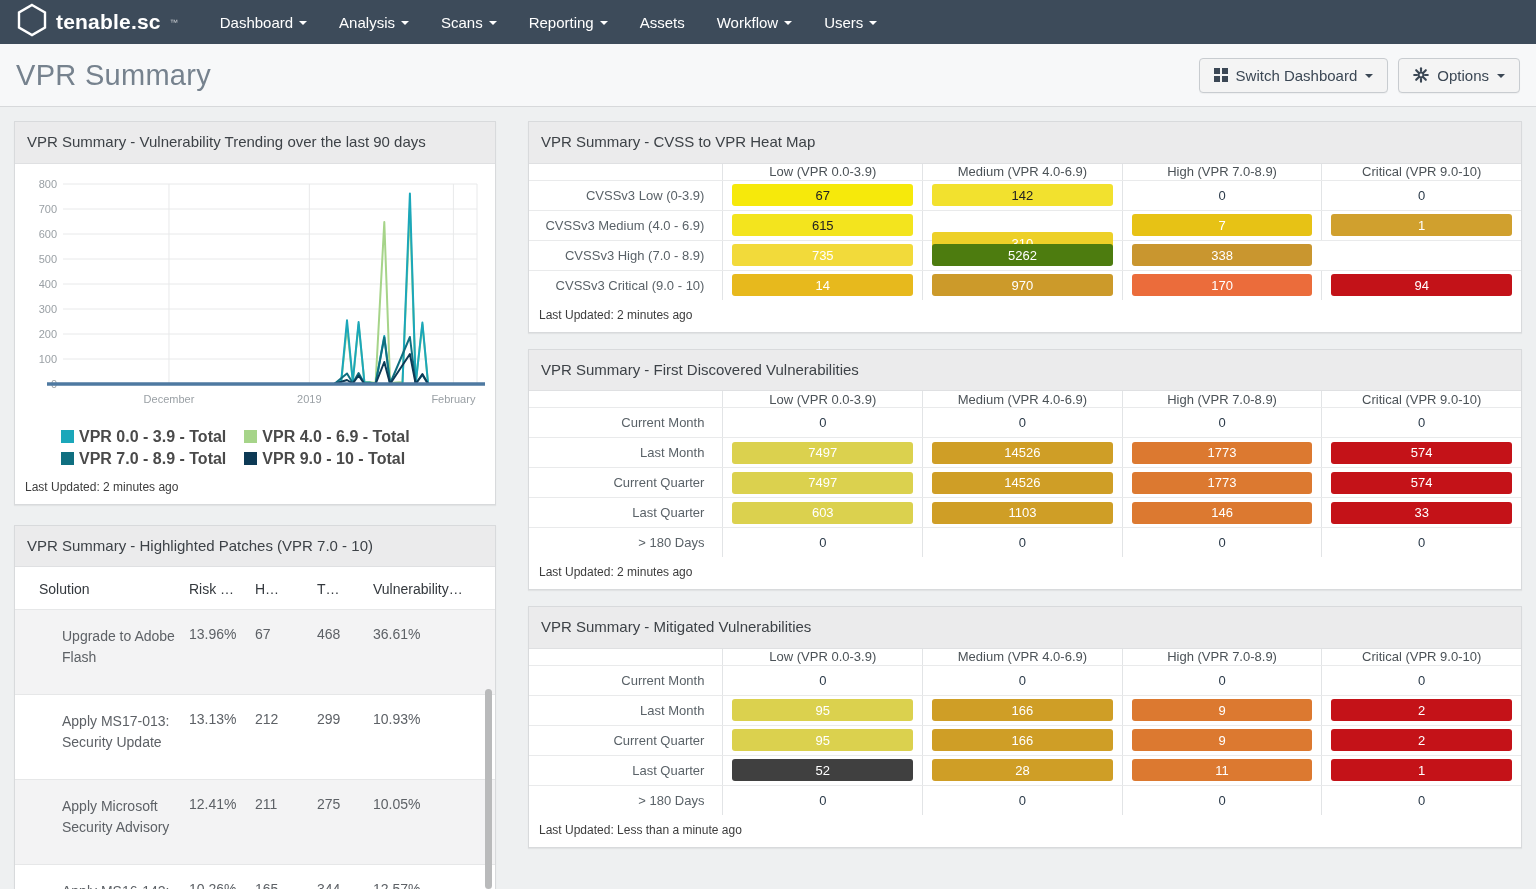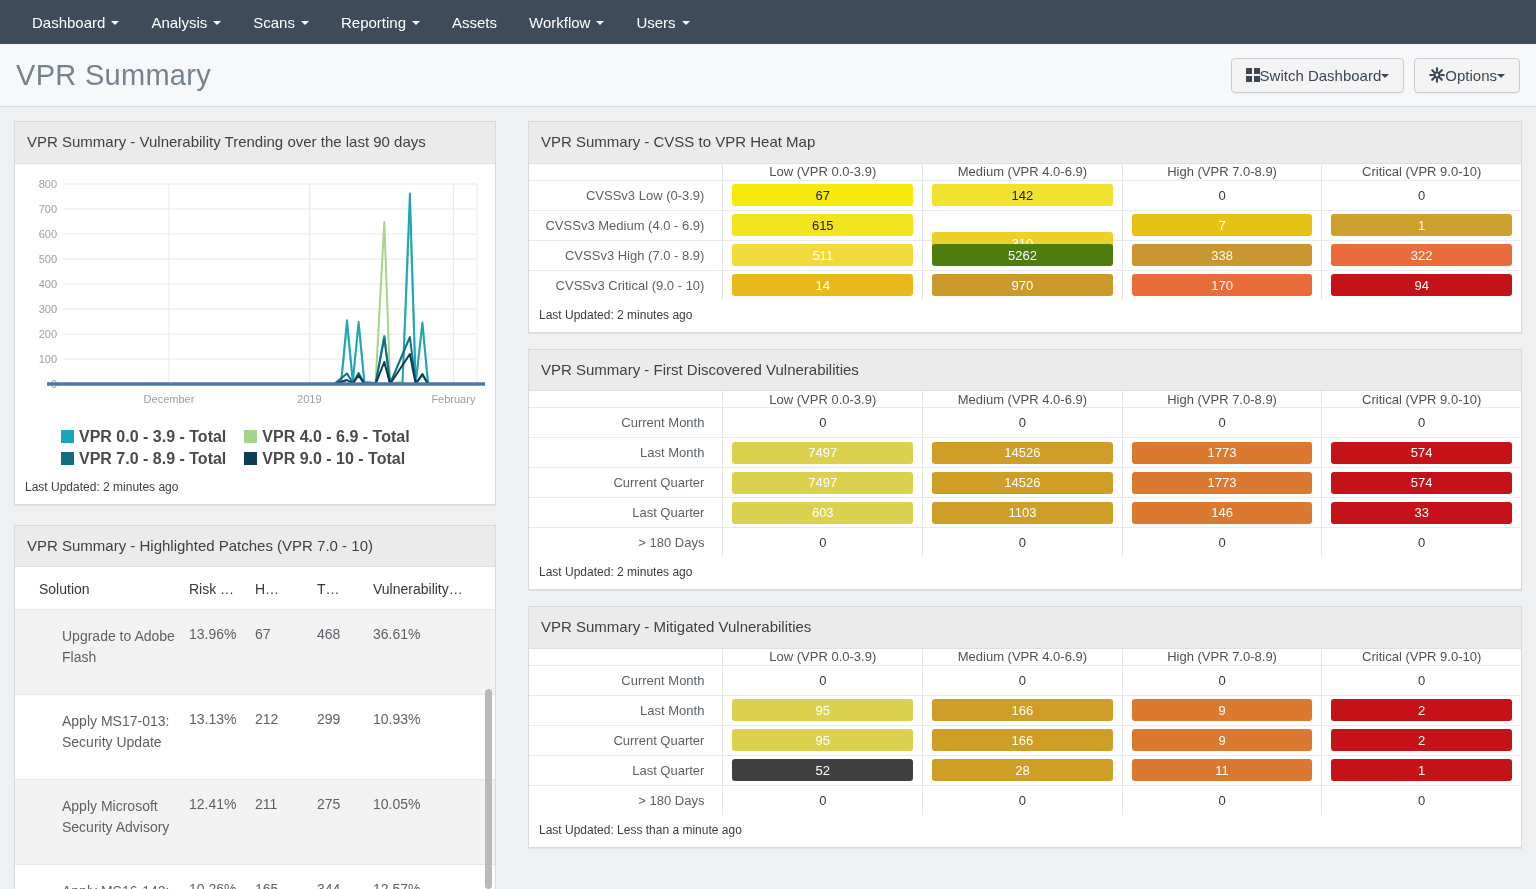--- a/index.html
+++ b/index.html
@@ -13,21 +13,21 @@
   .brand-tm { color:rgba(255,255,255,.7); font-size:8px; vertical-align:top; margin-left:1px; }
   .nav-items { display:flex; align-items:center; height:100%; }
   .nav-item { color:#fff; font-size:15px; padding:0 16px; height:100%; display:flex; align-items:center; gap:6px; cursor:pointer; }
   .caret { width:0; height:0; border-left:4px solid transparent; border-right:4px solid transparent; border-top:4px solid currentColor; display:inline-block; margin-top:2px; }
 
   
   .page-header { height:63px; background:#f7f8f9; border-bottom:1px solid #d7d9db;
     display:flex; align-items:center; justify-content:space-between; padding:0 16px; }
   .page-title { font-size:29px; font-weight:400; color:#76828e; letter-spacing:.3px; }
   .header-buttons { display:flex; gap:10px; }
-  .btn { display:flex; align-items:center; background:#f4f4f4; border:1px solid #c8ccd0;
+  .btn { display:flex; align-items:center; gap:8px; background:#f4f4f4; border:1px solid #c8ccd0;
     border-radius:4px; padding:8px 14px; font-size:15px; color:#3b4754; cursor:pointer;
     font-family:inherit; box-shadow:0 1px 1px rgba(0,0,0,.04); }
   .btn .caret { border-top-color:#3b4754; }
   .grid-icon { display:inline-grid; grid-template-columns:6px 6px; grid-template-rows:6px 6px; gap:2px; }
   .grid-icon span { background:#3b4754; }
   .gear-icon svg { display:block; }
 
   
   .content { display:flex; padding:14px; gap:32px; align-items:flex-start; }
   .col-left { width:482px; flex:none; display:flex; flex-direction:column; gap:20px; }
@@ -65,20 +65,29 @@
   .mcell { border-left:1px solid #e2e4e6; height:29px; display:flex; align-items:center; justify-content:center; }
   .mhead .mcell { height:16px; font-size:13px; color:#4b5257; }
   .mbar { width:calc(100% - 18px); height:22px; border-radius:3px; font-size:13px;
     display:flex; align-items:center; justify-content:center; cursor:pointer; }
   .mzero { font-size:13px; color:#2b3a49; }
 </style>
 </head>
 <body>
 
 <nav class="topnav">
+  <div class="brand">
+    <span>
+      <svg width="32" height="34" viewBox="0 0 32 34">
+          <polygon points="16,2 29,9.5 29,24.5 16,32 3,24.5 3,9.5" fill="none" stroke="#ffffff" stroke-width="2.4"></polygon>
+        </svg>
+    </span>
+    <span class="brand-text">tenable.sc</span>
+    <span class="brand-tm">™</span>
+  </div>
   <div class="nav-items" id="nav-items">
       <div class="nav-item">
         <span>Dashboard</span>
         <span class="caret"></span>
       </div>
       <div class="nav-item">
         <span>Analysis</span>
         <span class="caret"></span>
       </div>
       <div class="nav-item">
@@ -280,30 +289,27 @@
             <div class="mcell">
               <div class="mbar" style="background: rgb(231, 194, 21); color: rgb(255, 255, 255);">7</div>
             </div>
             <div class="mcell">
               <div class="mbar" style="background: rgb(208, 160, 46); color: rgb(255, 255, 255);">1</div>
             </div>
           </div>
           <div class="mrow">
             <div class="mlabel">CVSSv3 High (7.0 - 8.9)</div>
             <div class="mcell">
-              <div class="mbar" style="background: rgb(242, 218, 58); color: rgb(255, 255, 255);">511</div>
+              <div class="mbar" style="background: rgb(242, 218, 58); color: rgb(255, 255, 255);">735</div>
             </div>
             <div class="mcell">
               <div class="mbar" style="background: #4d7c0f; color: rgb(255, 255, 255);">5262</div>
             </div>
             <div class="mcell">
               <div class="mbar" style="background: rgb(201, 150, 47); color: rgb(255, 255, 255);">338</div>
-            </div>
-            <div class="mcell">
-              <div class="mbar" style="background: rgb(235, 108, 59); color: rgb(255, 255, 255);">322</div>
             </div>
           </div>
           <div class="mrow">
             <div class="mlabel">CVSSv3 Critical (9.0 - 10)</div>
             <div class="mcell">
               <div class="mbar" style="background: rgb(231, 185, 29); color: rgb(255, 255, 255);">14</div>
             </div>
             <div class="mcell">
               <div class="mbar" style="background: rgb(204, 154, 42); color: rgb(255, 255, 255);">970</div>
             </div>

